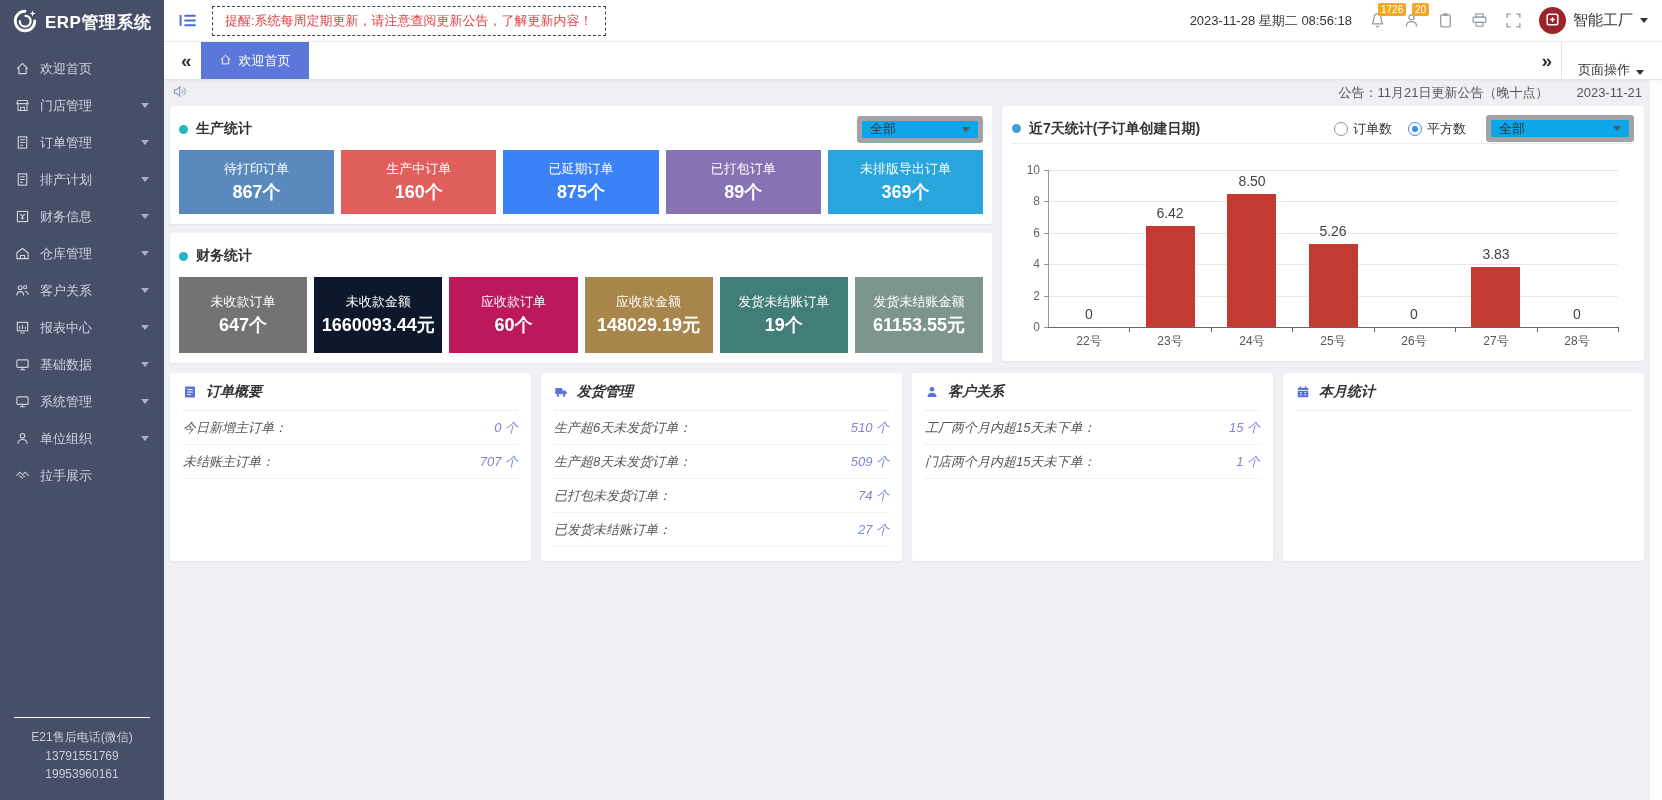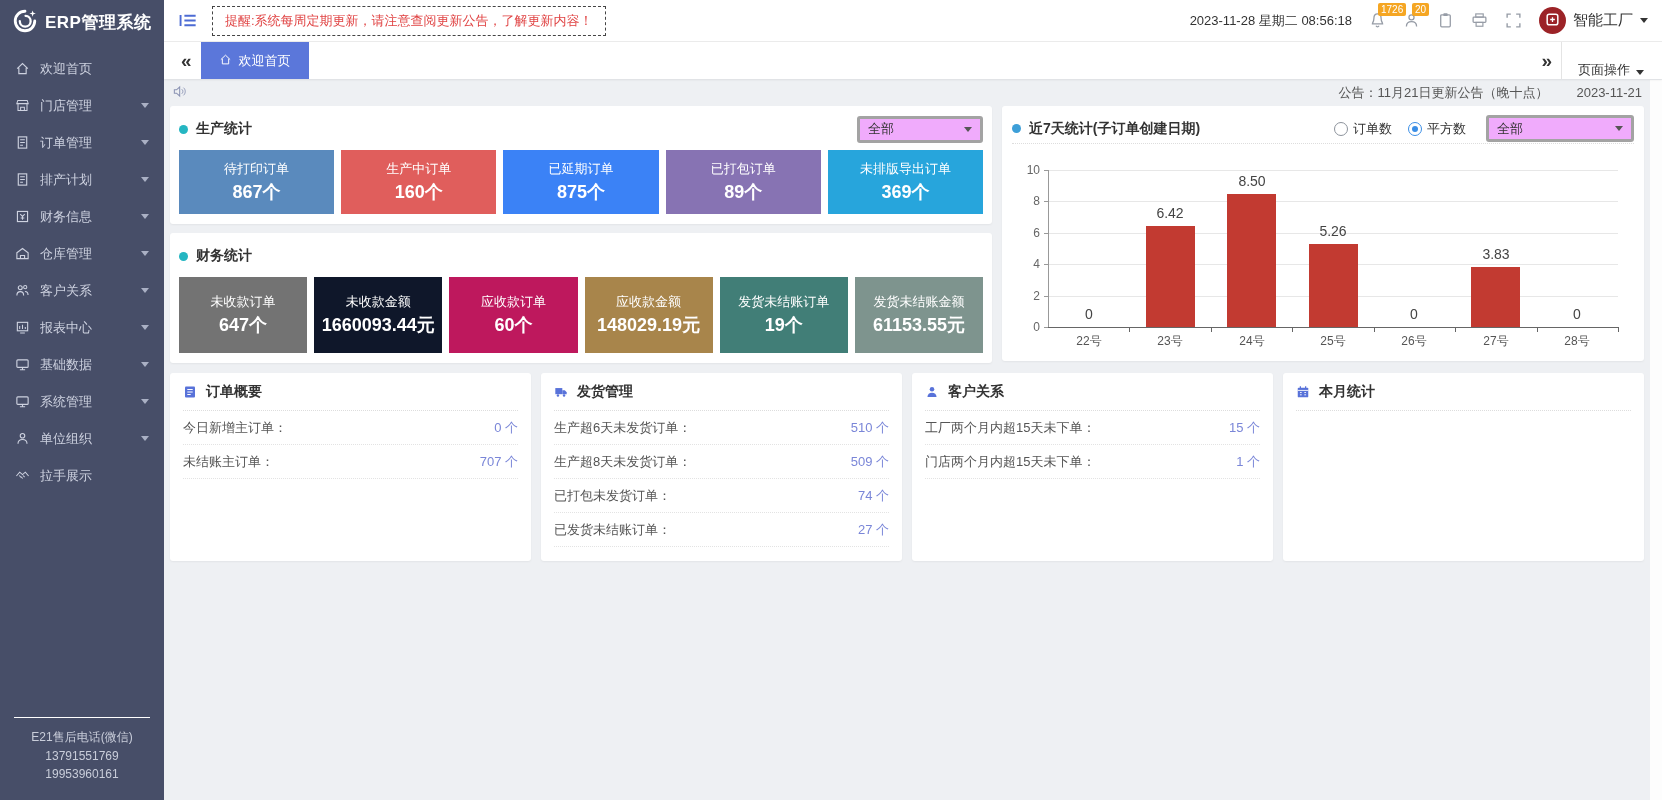--- a/index.html
+++ b/index.html
@@ -54,21 +54,21 @@
 
   .top-grid { display:flex; gap:10px; }
   .col-left { width:822px; display:flex; flex-direction:column; gap:9px; flex-shrink:0; }
   .col-right { flex:1; min-width:0; }
   .panel { background:#fff; border-radius:3px; box-shadow:0 1px 2px rgba(0,0,0,.05); }
   .stat-panel { padding:8px 9px 10px; }
   .sec-header { display:flex; align-items:center; gap:8px; height:30px; font-size:14px; font-weight:bold; color:#333; }
   .dot { width:9px; height:9px; border-radius:50%; }
   .dot-teal { background:#25b6c2; }
   .dot-blue { background:#3d9fd8; }
-  .select { margin-left:auto; height:27px; min-width:126px; border:3px solid #a3a3a3; border-radius:3px; background:#f0abfc; display:flex; align-items:center; justify-content:space-between; padding:0 8px; font-size:13px; font-weight:normal; cursor:pointer; }
+  .select { margin-left:auto; height:27px; min-width:126px; border:5px solid #a3a3a3; border-radius:3px; background:#0ea5e9; display:flex; align-items:center; justify-content:space-between; padding:0 8px; font-size:13px; font-weight:normal; cursor:pointer; }
   .select .caret-down { border-top-color:#555; }
   .select-wide { min-width:148px; margin-left:12px; }
 
   .cards { display:flex; gap:7px; margin-top:6px; }
   .stat-card { flex:1; color:#fff; display:flex; flex-direction:column; align-items:center; justify-content:center; gap:2px; cursor:pointer; }
   .cards-prod .stat-card { height:64px; }
   .cards-fin .stat-card { height:76px; }
   .card-label { font-size:13px; }
   .card-value { font-size:18px; font-weight:bold; }
 
@@ -84,21 +84,21 @@
   .grid-line { position:absolute; height:1px; background:#e7e7e7; }
   .y-label { position:absolute; text-align:right; font-size:12px; color:#666; }
   .y-tick { position:absolute; height:1px; background:#999; }
   .axis-v { position:absolute; width:1px; background:#999; }
   .axis-h { position:absolute; height:1px; background:#666; }
   .bar { position:absolute; }
   .bar-label { position:absolute; text-align:center; font-size:14px; color:#444; }
   .x-label { position:absolute; text-align:center; font-size:12px; color:#555; }
   .x-tick { position:absolute; width:1px; background:#666; }
 
-  .bottom-grid { display:flex; gap:10px; margin-top:10px; }
+  .bottom-grid { display:flex; gap:10px; margin-top:10px;font-style:italic; }
   .bpanel { flex:1; background:#fff; border-radius:3px; box-shadow:0 1px 2px rgba(0,0,0,.05); height:188px; padding:0 13px; min-width:0; }
   .bpanel-header { height:38px; display:flex; align-items:center; gap:9px; border-bottom:1px dotted #ddd; font-size:14px; font-weight:bold; color:#333; }
   .bpanel-icon { color:#5872d9; display:flex; }
   .bpanel-icon svg { width:14px; height:14px; }
   .brow { height:34px; display:flex; align-items:center; justify-content:space-between; border-bottom:1px dotted #e3e3e3; font-size:13px; color:#555; }
   .brow-value { color:#7a86d8; cursor:pointer; }
 </style>
 </head>
 <body>
 

